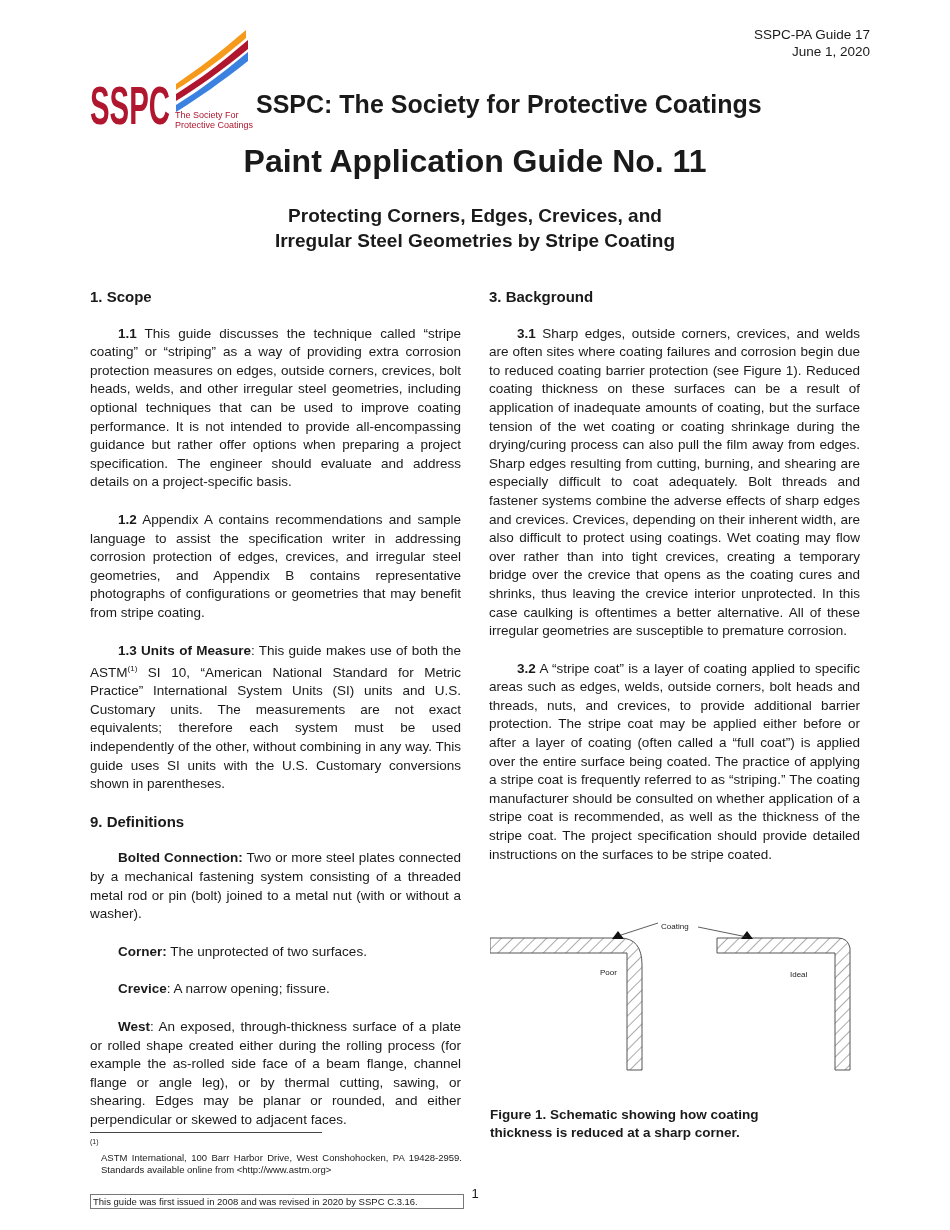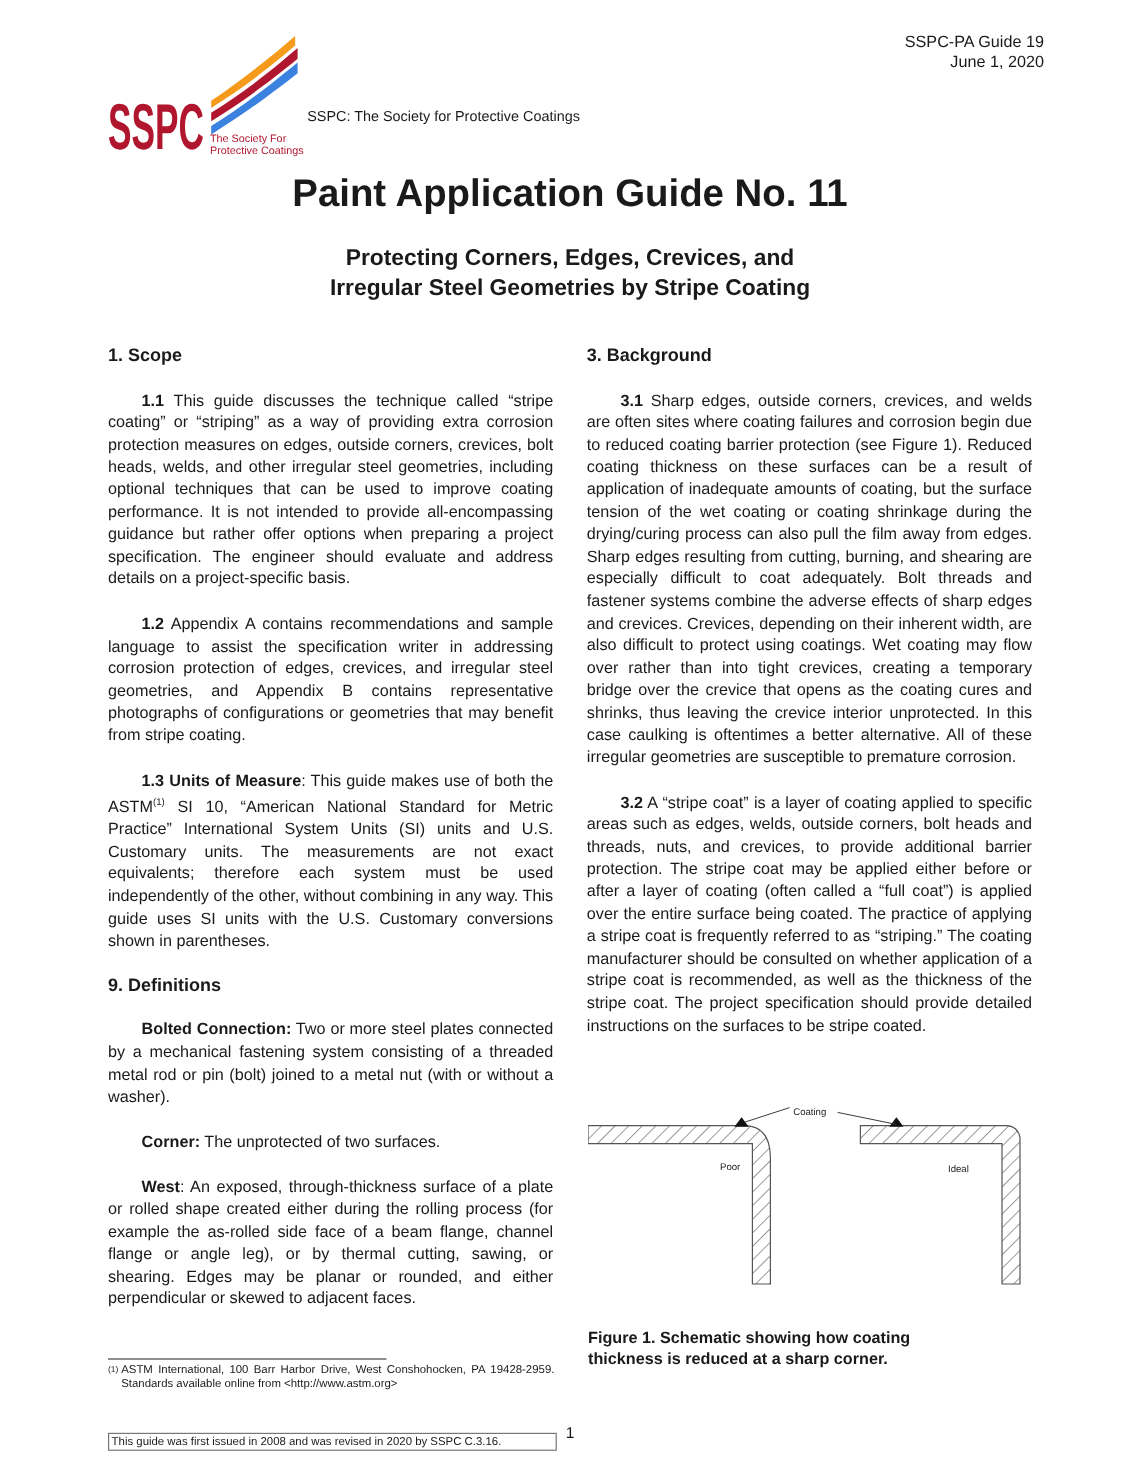--- a/index.html
+++ b/index.html
@@ -1,43 +1,43 @@
 <!DOCTYPE html>
 <html><head>
 <meta charset="utf-8">
 <style>
   html, body { margin:0; padding:0; background:#ffffff; }
   body { width:950px; height:1230px; position:relative; overflow:hidden;
          font-family:"Liberation Sans", sans-serif; color:#1a1a1a; }
   .hdr-right { position:absolute; right:80px; top:26px; text-align:right; font-size:13.5px; line-height:17px; }
   .logo { position:absolute; left:88px; top:24px; width:170px; height:110px; }
-  .org { position:absolute; left:256px; top:90px; font-size:12px; font-weight:normal; }
+  .org { position:absolute; left:256px; top:90px; font-size:25px; font-weight:bold; }
   .title { position:absolute; left:0; width:950px; top:143px; text-align:center; font-size:32px; font-weight:bold; }
   .subtitle { position:absolute; left:0; width:950px; top:203px; text-align:center; font-size:19px; font-weight:bold; line-height:25px; }
   .col { position:absolute; top:288px; width:371px; font-size:13.5px; line-height:18.6px; }
   .col.left { left:90px; }
   .col.right { left:489px; }
   .col h2 { font-size:15px; font-weight:bold; margin:0 0 18px 0; }
   .col p { margin:0 0 19px 0; text-align:justify; text-indent:28px; }
   .col b { font-weight:bold; }
   sup { font-size:8px; }
   .fig { position:absolute; left:490px; top:915px; width:390px; height:180px; }
   .caption { position:absolute; left:490px; top:1106px; width:370px; text-align:left; font-size:13.5px; font-weight:bold; line-height:18px; }
   .fn-rule { position:absolute; left:90px; top:1132px; width:232px; border-top:1px solid #444; }
   .footnote { position:absolute; left:90px; top:1136px; width:372px; font-size:9.5px; line-height:12px; text-align:justify; }
   .footnote .mark { position:absolute; left:0; top:0; font-size:7px; }
-  .footnote .txt { padding-left:11px; display:block; }
+  .footnote .txt { padding-left:11px; display:block;margin-top:16px; }
   .issued { position:absolute; left:90px; top:1163px; width:368px; border:1px solid #777; font-size:9.5px; padding:1px 2px;margin-top:31px; }
   .pageno { position:absolute; left:0; width:950px; top:1186px; text-align:center; font-size:13px; }
 </style>
 </head>
 <body>
 
 <div class="hdr-right">
-  <div>SSPC-PA Guide 19</div>
+  <div>SSPC-PA Guide 17</div>
   <div>June 1, 2020</div>
 </div>
 
 <svg class="logo" viewBox="0 0 170 110">
   <path d="M88 60 C 110 45, 130 30, 158 6 L 158 14 C 130 38, 110 52, 88 66 Z" fill="#f59a1b"></path>
   <path d="M88 70 C 112 55, 132 40, 160 16 L 160 25 C 132 48, 112 62, 88 77 Z" fill="#b0162e"></path>
   <path d="M88 81 C 112 66, 132 51, 160 28 L 160 37 C 132 59, 112 73, 88 88 Z" fill="#3b82e0"></path>
   <text x="2" y="100" font-family="Liberation Sans, sans-serif" font-weight="bold" font-size="54" fill="#b0162e" textLength="80" lengthAdjust="spacingAndGlyphs">SSPC</text>
   <text x="87" y="94" font-family="Liberation Sans, sans-serif" font-size="9" fill="#b0162e">The Society For</text>
   <text x="87" y="104" font-family="Liberation Sans, sans-serif" font-size="9" fill="#b0162e">Protective Coatings</text>
@@ -51,20 +51,21 @@
 </div>
 
 <div class="col left">
   <h2>1. Scope</h2>
   <p><b>1.1</b><span> This guide discusses the technique called “stripe coating” or “striping” as a way of providing extra corrosion protection measures on edges, outside corners, crevices, bolt heads, welds, and other irregular steel geometries, including optional techniques that can be used to improve coating performance. It is not intended to provide all-encompassing guidance but rather offer options when preparing a project specification. The engineer should evaluate and address details on a project-specific basis.</span></p>
   <p><b>1.2</b><span> Appendix A contains recommendations and sample language to assist the specification writer in addressing corrosion protection of edges, crevices, and irregular steel geometries, and Appendix B contains representative photographs of configurations or geometries that may benefit from stripe coating.</span></p>
   <p><b>1.3 Units of Measure</b><span>: This guide makes use of both the ASTM</span><sup>(1)</sup><span> SI 10, “American National Standard for Metric Practice” International System Units (SI) units and U.S. Customary units. The measurements are not exact equivalents; therefore each system must be used independently of the other, without combining in any way. This guide uses SI units with the U.S. Customary conversions shown in parentheses.</span></p>
   <h2>9. Definitions</h2>
   <p><b>Bolted Connection:</b><span> Two or more steel plates connected by a mechanical fastening system consisting of a threaded metal rod or pin (bolt) joined to a metal nut (with or without a washer).</span></p>
   <p><b>Corner:</b><span> The unprotected of two surfaces.</span></p>
+  <p><b>Crevice</b><span>: A narrow opening; fissure.</span></p>
   <p><b>West</b><span>: An exposed, through-thickness surface of a plate or rolled shape created either during the rolling process (for example the as-rolled side face of a beam flange, channel flange or angle leg), or by thermal cutting, sawing, or shearing. Edges may be planar or rounded, and either perpendicular or skewed to adjacent faces.</span></p>
 </div>
 
 <div class="col right">
   <h2>3. Background</h2>
   <p><b>3.1</b><span> Sharp edges, outside corners, crevices, and welds are often sites where coating failures and corrosion begin due to reduced coating barrier protection (see Figure 1). Reduced coating thickness on these surfaces can be a result of application of inadequate amounts of coating, but the surface tension of the wet coating or coating shrinkage during the drying/curing process can also pull the film away from edges. Sharp edges resulting from cutting, burning, and shearing are especially difficult to coat adequately. Bolt threads and fastener systems combine the adverse effects of sharp edges and crevices. Crevices, depending on their inherent width, are also difficult to protect using coatings. Wet coating may flow over rather than into tight crevices, creating a temporary bridge over the crevice that opens as the coating cures and shrinks, thus leaving the crevice interior unprotected. In this case caulking is oftentimes a better alternative. All of these irregular geometries are susceptible to premature corrosion.</span></p>
   <p><b>3.2</b><span> A “stripe coat” is a layer of coating applied to specific areas such as edges, welds, outside corners, bolt heads and threads, nuts, and crevices, to provide additional barrier protection. The stripe coat may be applied either before or after a layer of coating (often called a “full coat”) is applied over the entire surface being coated. The practice of applying a stripe coat is frequently referred to as “striping.” The coating manufacturer should be consulted on whether application of a stripe coat is recommended, as well as the thickness of the stripe coat. The project specification should provide detailed instructions on the surfaces to be stripe coated.</span></p>
 </div>
 
 <svg class="fig" viewBox="0 0 390 180">

